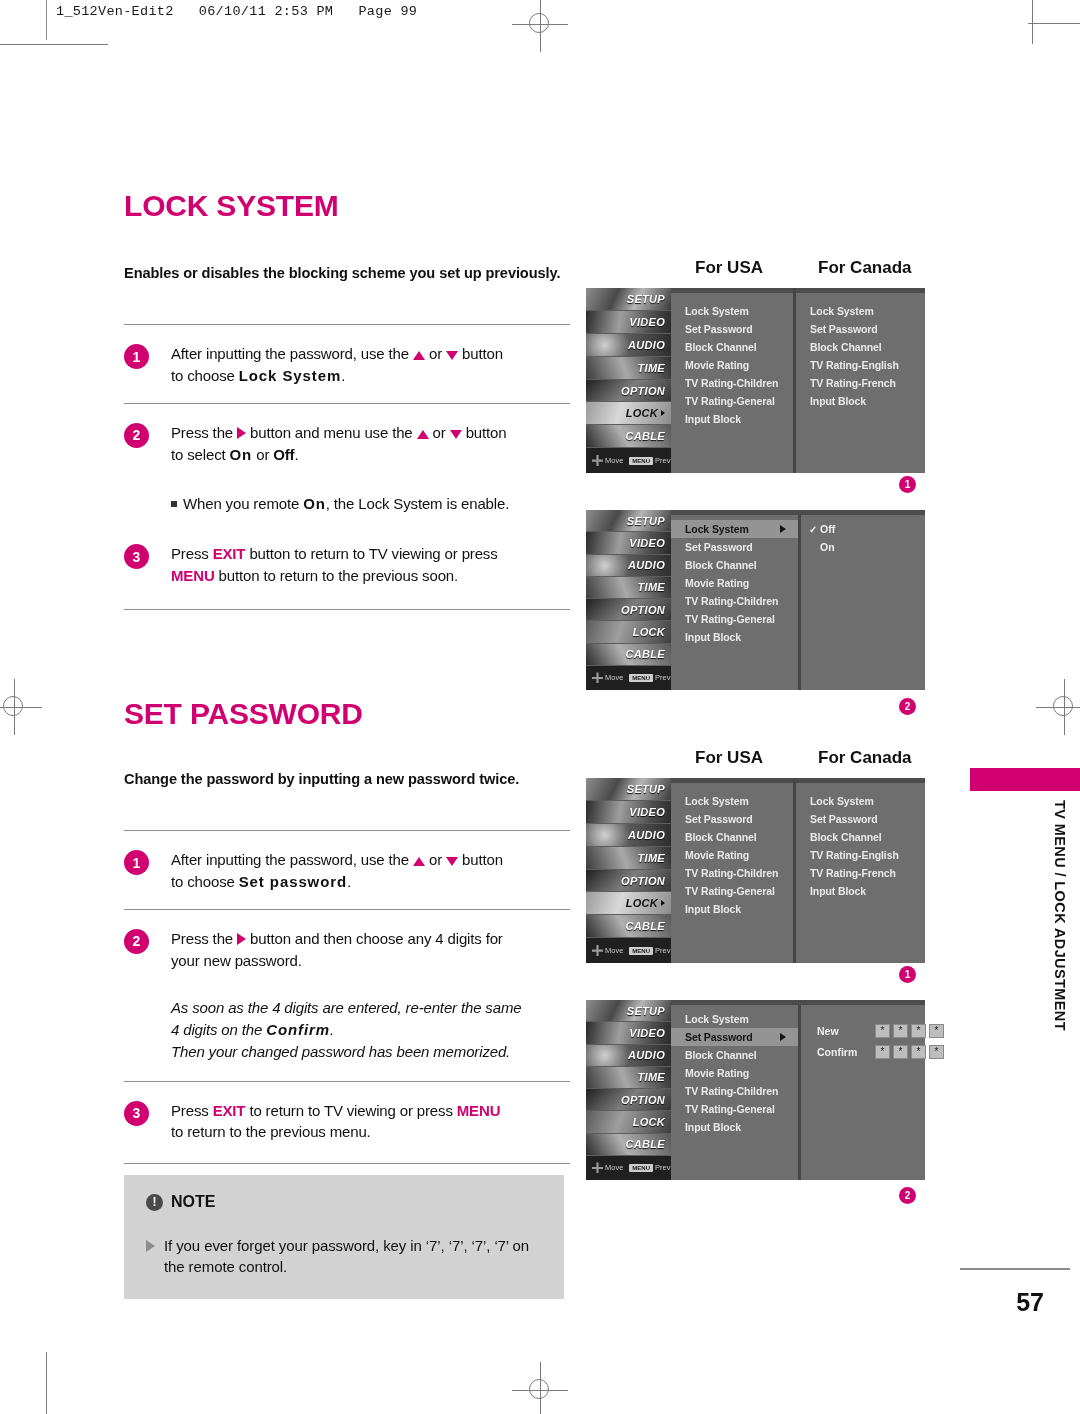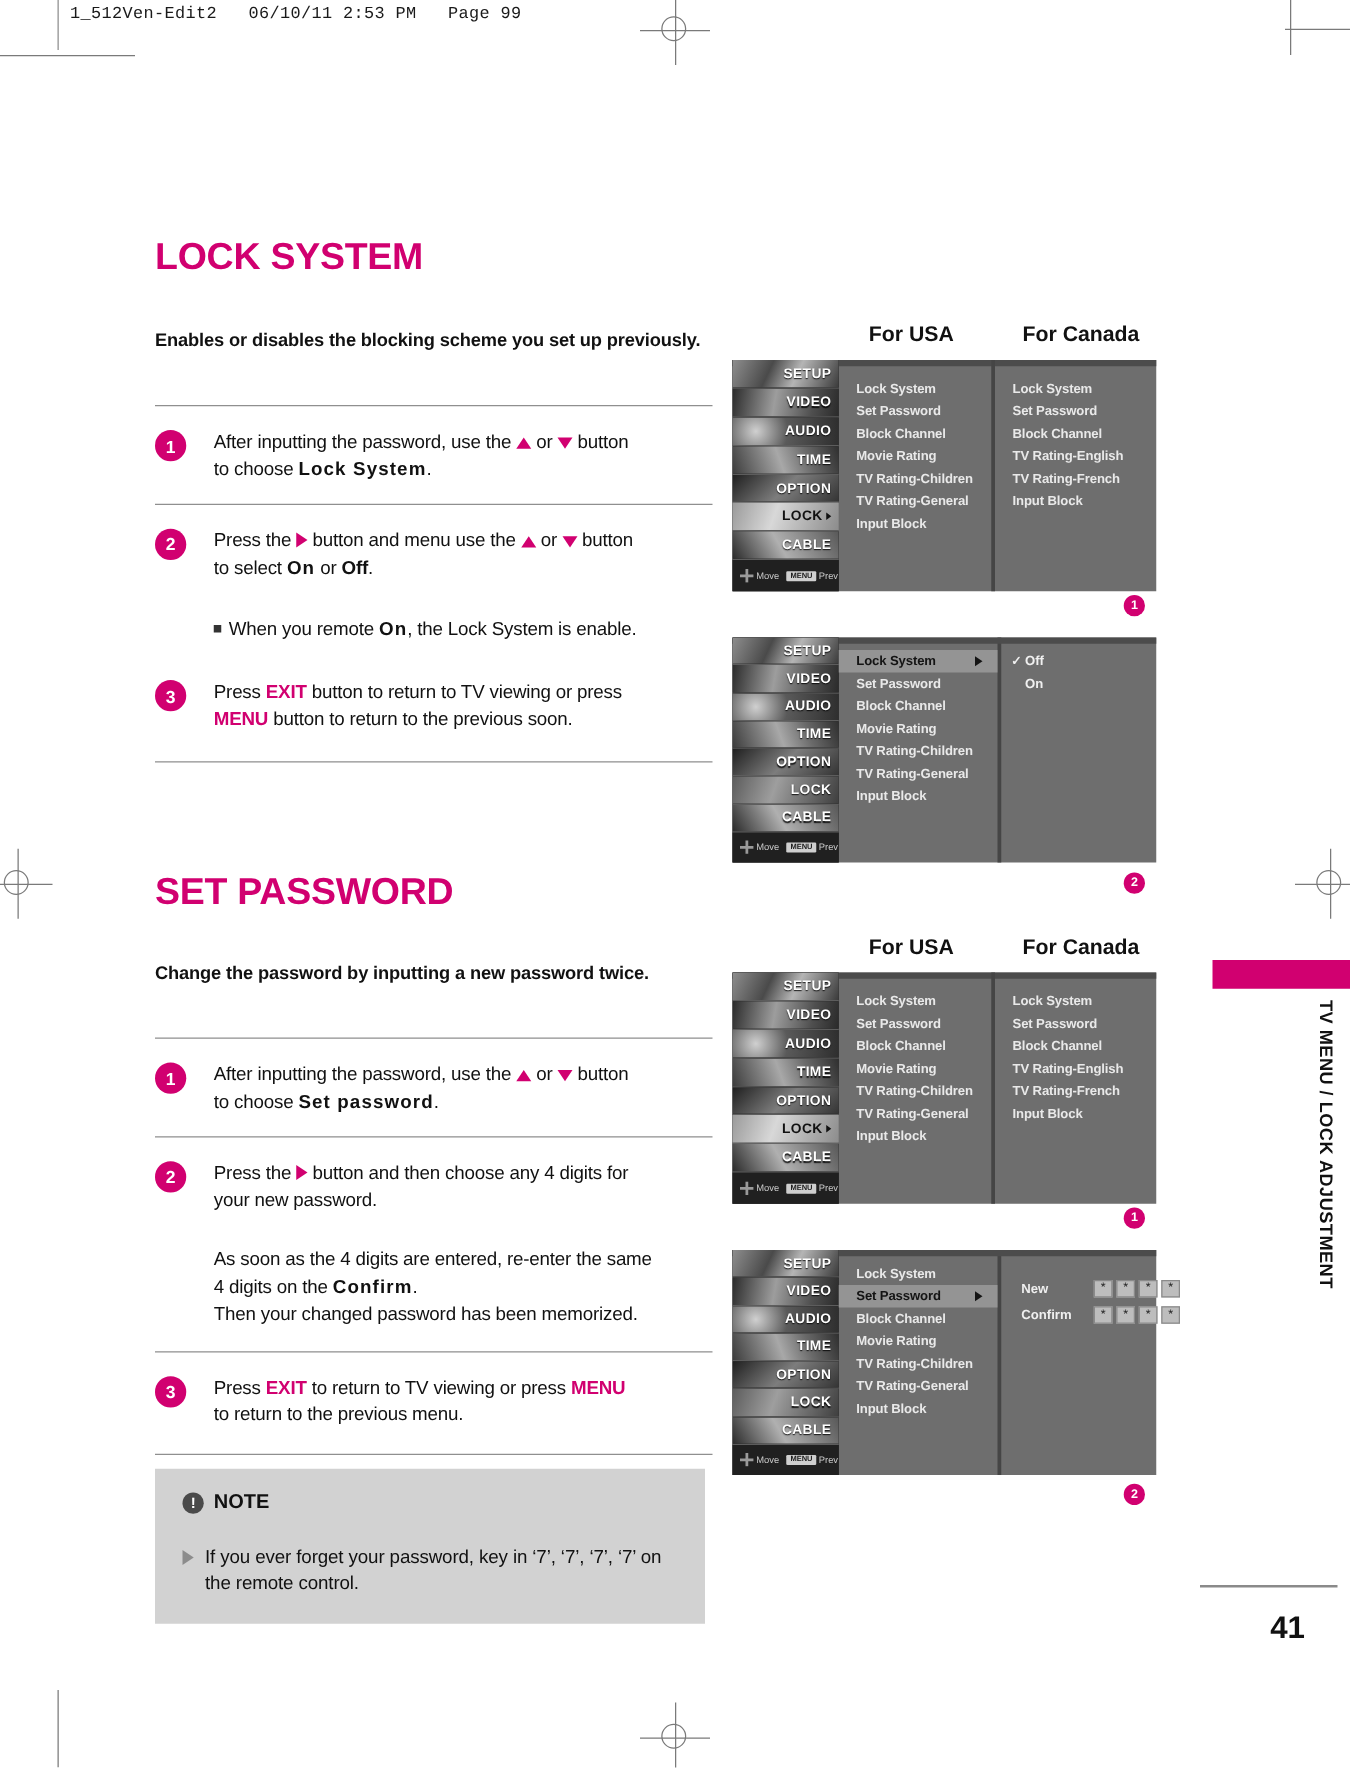--- a/index.html
+++ b/index.html
@@ -122,20 +122,21 @@
     color: #111;
     letter-spacing: -0.15px;
   }
   .plain-block {
     margin-top: 16px;
     padding-left: 47px;
     font-size: 15px;
     line-height: 1.45;
     color: #111;
     letter-spacing: -0.15px;
+    font-style: italic;
   }
   .bullet-block {
     margin-top: 28px;
     padding-left: 47px;
     font-size: 15px;
     line-height: 1.45;
     color: #111;
     letter-spacing: -0.15px;
   }
   b.tight { font-weight: bold; letter-spacing: 0.9px; }
@@ -244,20 +245,21 @@
     overflow: hidden;
   }
   .side-item .thumb {
     position: absolute;
     inset: 0;
     opacity: 1;
   }
   .side-item .lbl {
     position: relative;
     font-size: 11px;
+    font-style: italic;
     font-weight: bold;
     color: #ffffff;
     letter-spacing: 0.3px;
     text-shadow: 0 1px 1px rgba(0,0,0,.9);
   }
   .side-item.active { background: #8d8d8d; }
   .side-item.active .lbl { color: #111; text-shadow: none; }
   .side-item .caret {
     position: relative;
     margin-left: 3px;
@@ -815,13 +817,13 @@
       </span>
     </div>
   </div>
 </div>
 <div class="step-dot" style="left:899px; top:1187px;">2</div>
 
 <div class="side-tab-bar"></div>
 <div class="side-tab-text">TV MENU / LOCK ADJUSTMENT</div>
 
 <div class="foot-rule"></div>
-<div class="page-num">41</div>
+<div class="page-num">57</div>
 
 </body></html>

